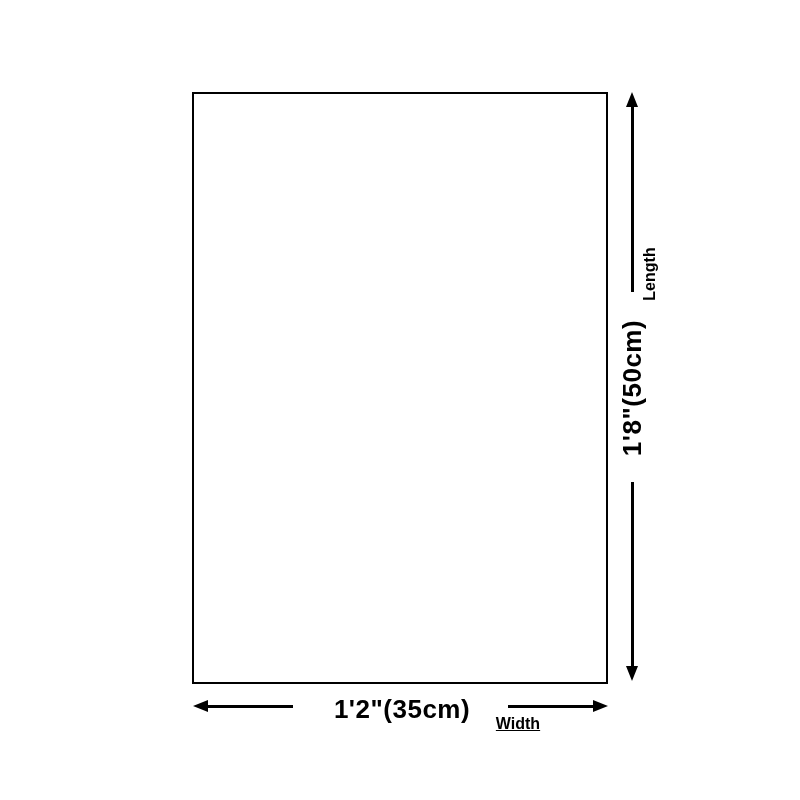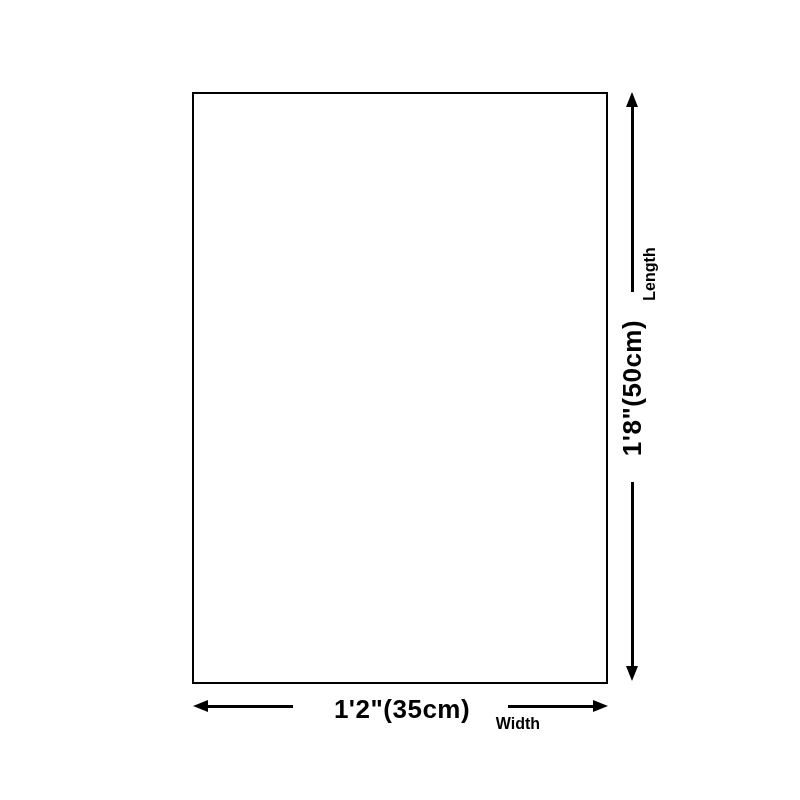--- a/index.html
+++ b/index.html
@@ -99,20 +99,21 @@
   }
   #width-value {
     left: 402px;
     top: 709px;
     transform: translate(-50%, -50%);
   }
   #width-label {
     left: 518px;
     top: 724px;
     transform: translate(-50%, -50%);
+    text-decoration: underline;
   }
 </style>
 </head>
 <body>
 
 <div class="stage">
 
   <div class="product-outline"></div>
 
   <div class="arrowhead" id="arrowhead-up"></div>

